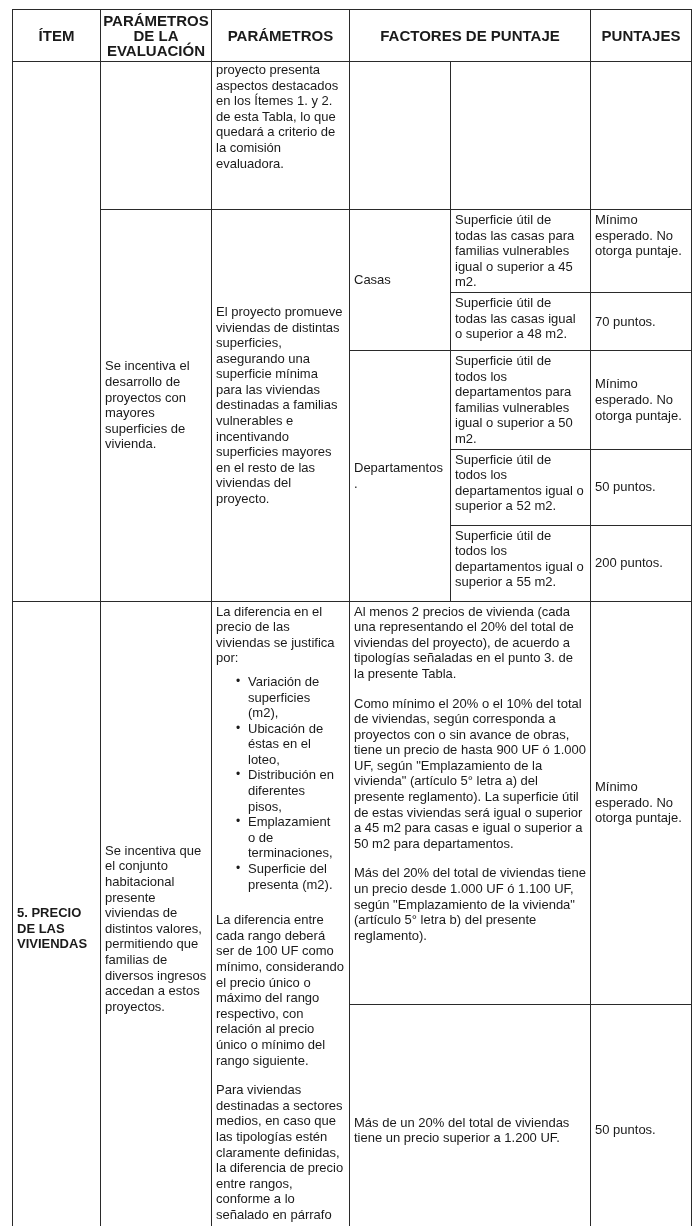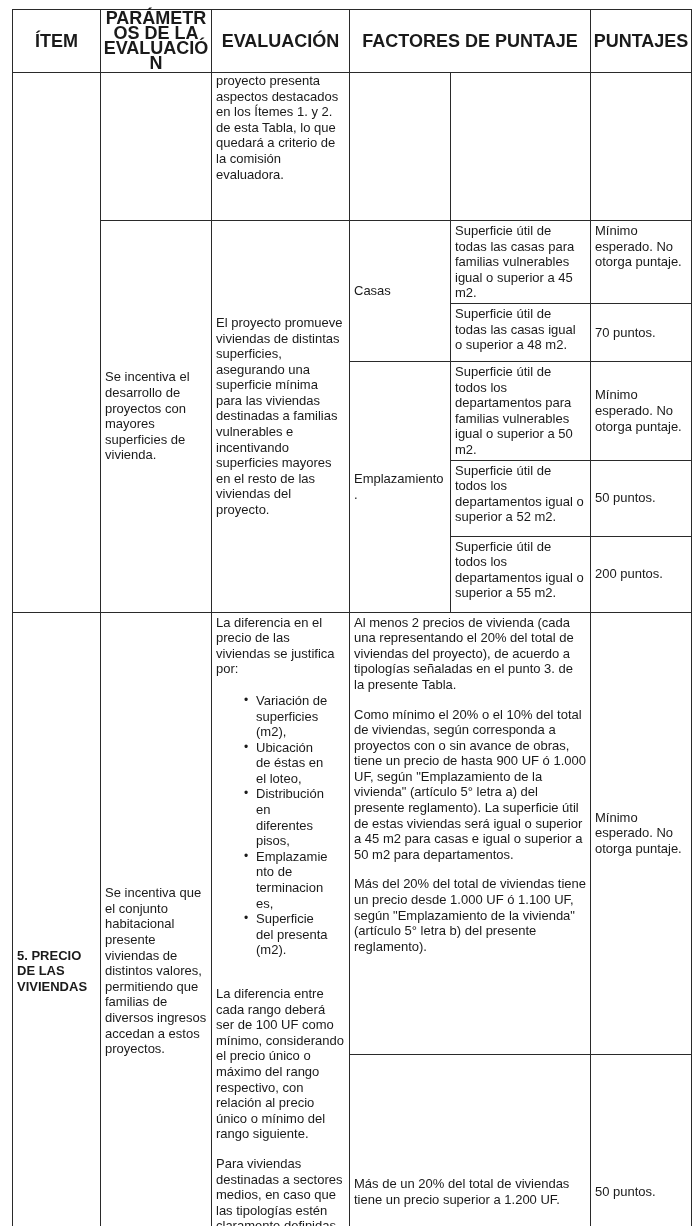--- a/index.html
+++ b/index.html
@@ -2,25 +2,25 @@
 <html><head>
 <meta charset="utf-8">
 <style>
   html, body { margin: 0; padding: 0; background: #ffffff; }
   body { width: 700px; height: 1226px; position: relative; overflow: hidden;
          font-family: "Liberation Sans", sans-serif; color: #1a1a1a; }
   table.grid { position: absolute; left: 12px; top: 9px; border-collapse: collapse;
                table-layout: fixed; width: 679px; }
   table.grid td, table.grid th { border: 1.5px solid #2a2a2a; vertical-align: top;
                font-size: 13px; line-height: 15.6px; padding: 2px 4px; word-wrap: break-word; }
-  table.grid th { font-family: "Liberation Sans", sans-serif; font-weight: bold; font-size: 18px;
+  table.grid th { font-family: "Liberation Sans", sans-serif; font-weight: bold; font-size: 15px;
                   line-height: 15px; text-align: center; vertical-align: middle; height: 49px; padding: 1px 2px; }
   .vmid { vertical-align: middle !important; }
   .bold { font-weight: bold; }
-  ul.bul { margin: 16px; padding-left: 14px; list-style: none; }
+  ul.bul { margin: 8px; padding-left: 14px; list-style: none; }
   ul.bul li { position: relative; padding-left: 10px; }
   ul.bul li::before { content: "\2022"; position: absolute; left: -2px; top: 0; font-size: 12px; }
   .para { margin: 0 0 14px 0; }
   .para:last-child { margin-bottom: 11px; }
   .desc-top { padding-top: 0 !important; }
 </style>
 </head>
 <body>
 
 <table class="grid">
@@ -29,21 +29,21 @@
     <col style="width:111px">
     <col style="width:138px">
     <col style="width:101px">
     <col style="width:140px">
     <col style="width:101px">
   </colgroup>
   <tbody>
       <tr>
     <th>ÍTEM</th>
     <th>PARÁMETROS DE LA EVALUACIÓN</th>
-    <th>EVALUACIÓN</th>
+    <th>PARÁMETROS</th>
     <th colspan="2">FACTORES DE PUNTAJE</th>
     <th>PUNTAJES</th>
   </tr>
 
   <tr style="height:148px">
     <td rowspan="6"></td>
     <td></td>
     <td class="desc-top">proyecto presenta aspectos destacados en los Ítemes 1. y 2. de esta Tabla, lo que quedará a criterio de la comisión evaluadora.</td>
     <td></td>
     <td></td>
@@ -55,21 +55,21 @@
     <td rowspan="5" class="vmid">El proyecto promueve viviendas de distintas superficies, asegurando una superficie mínima para las viviendas destinadas a familias vulnerables e incentivando superficies mayores en el resto de las viviendas del proyecto.</td>
     <td rowspan="2" class="vmid">Casas</td>
     <td>Superficie útil de todas las casas para familias vulnerables igual o superior a 45 m2.</td>
     <td>Mínimo esperado. No otorga puntaje.</td>
   </tr>
   <tr style="height:58px">
     <td>Superficie útil de todas las casas igual o superior a 48 m2.</td>
     <td class="vmid">70 puntos.</td>
   </tr>
   <tr style="height:86px">
-    <td rowspan="3" class="vmid">Emplazamiento.</td>
+    <td rowspan="3" class="vmid">Departamentos.</td>
     <td>Superficie útil de todos los departamentos para familias vulnerables igual o superior a 50 m2.</td>
     <td class="vmid">Mínimo esperado. No otorga puntaje.</td>
   </tr>
   <tr style="height:76px">
     <td>Superficie útil de todos los departamentos igual o superior a 52 m2.</td>
     <td class="vmid">50 puntos.</td>
   </tr>
   <tr style="height:76px">
     <td>Superficie útil de todos los departamentos igual o superior a 55 m2.</td>
     <td class="vmid">200 puntos.</td>

